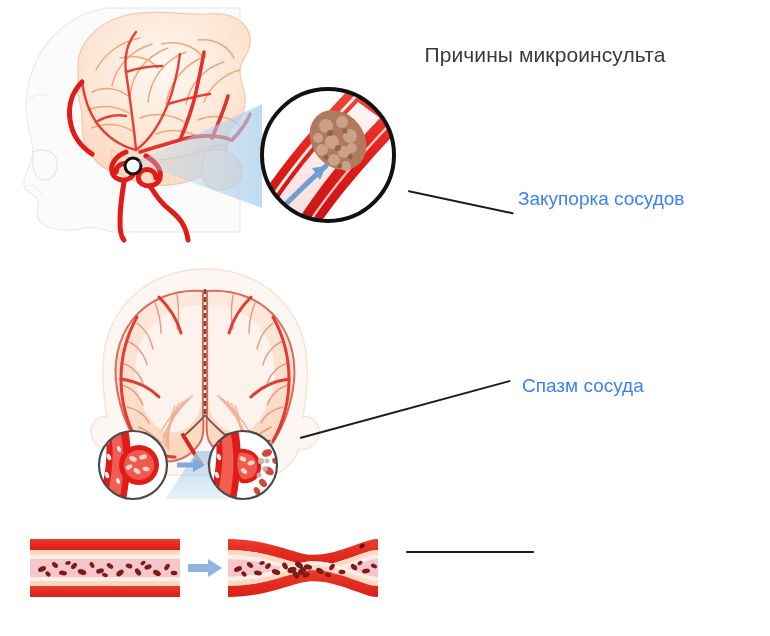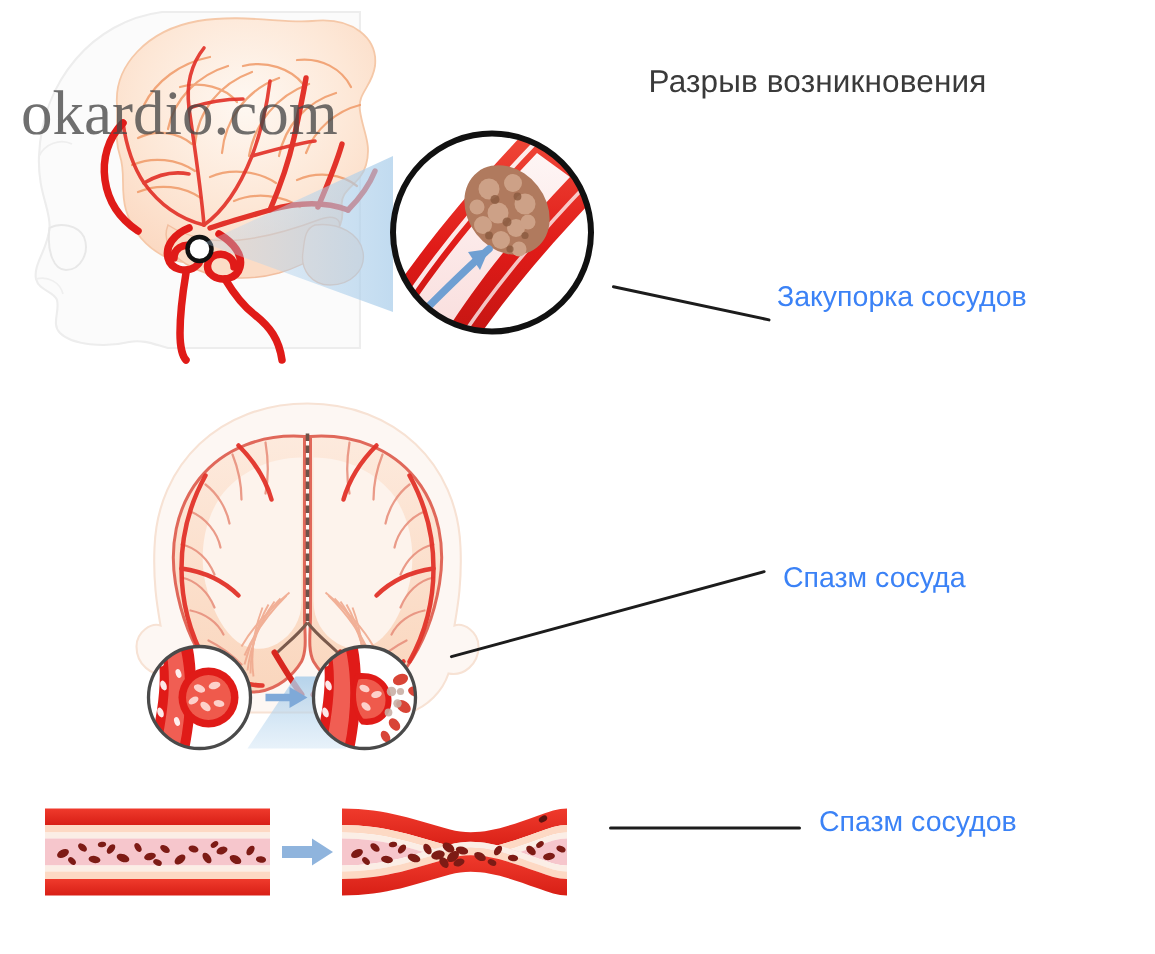--- a/index.html
+++ b/index.html
@@ -502,26 +502,24 @@
         <ellipse cx="352" cy="21" rx="3" ry="2" transform="rotate(-30 352 21)" fill="#5d1410"></ellipse>
       </g>
     </svg>
   </div>
 
   <div class="abs connector" id="connector-blockage"></div>
   <div class="abs connector" id="connector-rupture"></div>
   <div class="abs connector" id="connector-spasm"></div>
 
   <div class="abs" id="title-block">
-    <span id="title-line-1">Разрыв возникновения</span>
+    <span id="title-line-1">Причины микроинсульта</span>
   </div>
 
   <div class="abs callout-label" id="label-blockage">Закупорка сосудов</div>
 
   <div class="abs callout-label" id="label-rupture">
     <span class="rupture-line-1">Спазм сосуда</span>
   </div>
 
-  <div class="abs callout-label" id="label-spasm">Спазм сосудов</div>
-
-  <div class="abs" id="watermark">okardio.com</div>
+
 
 </div>
 
 </body></html>

